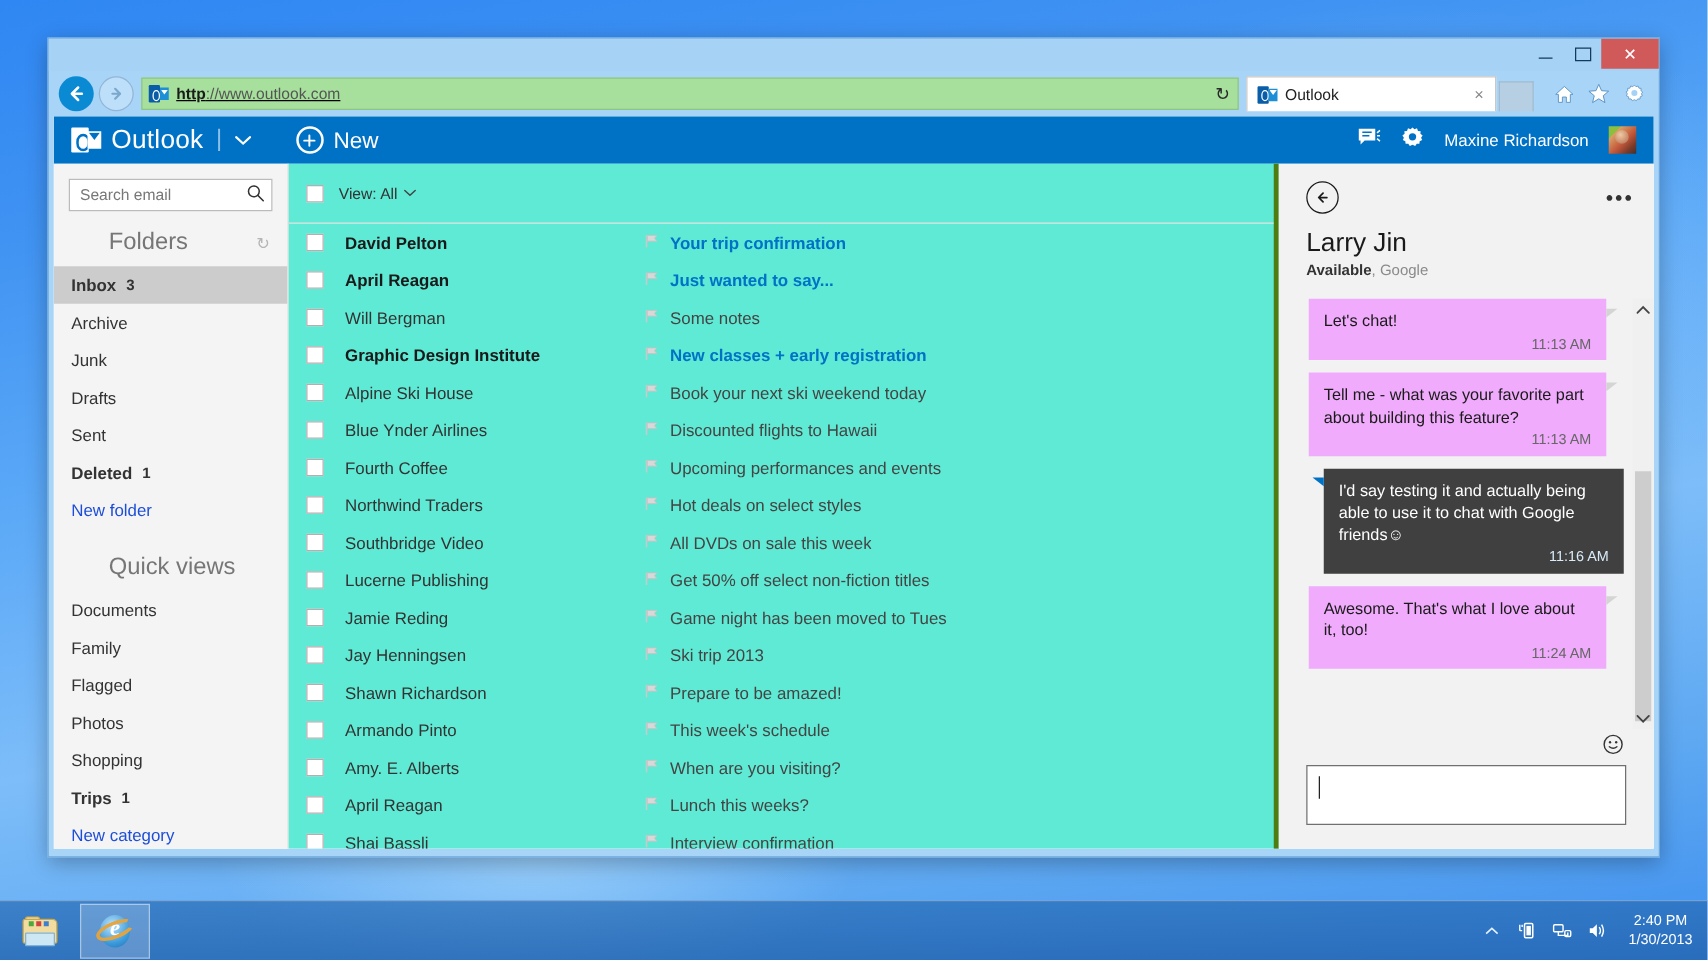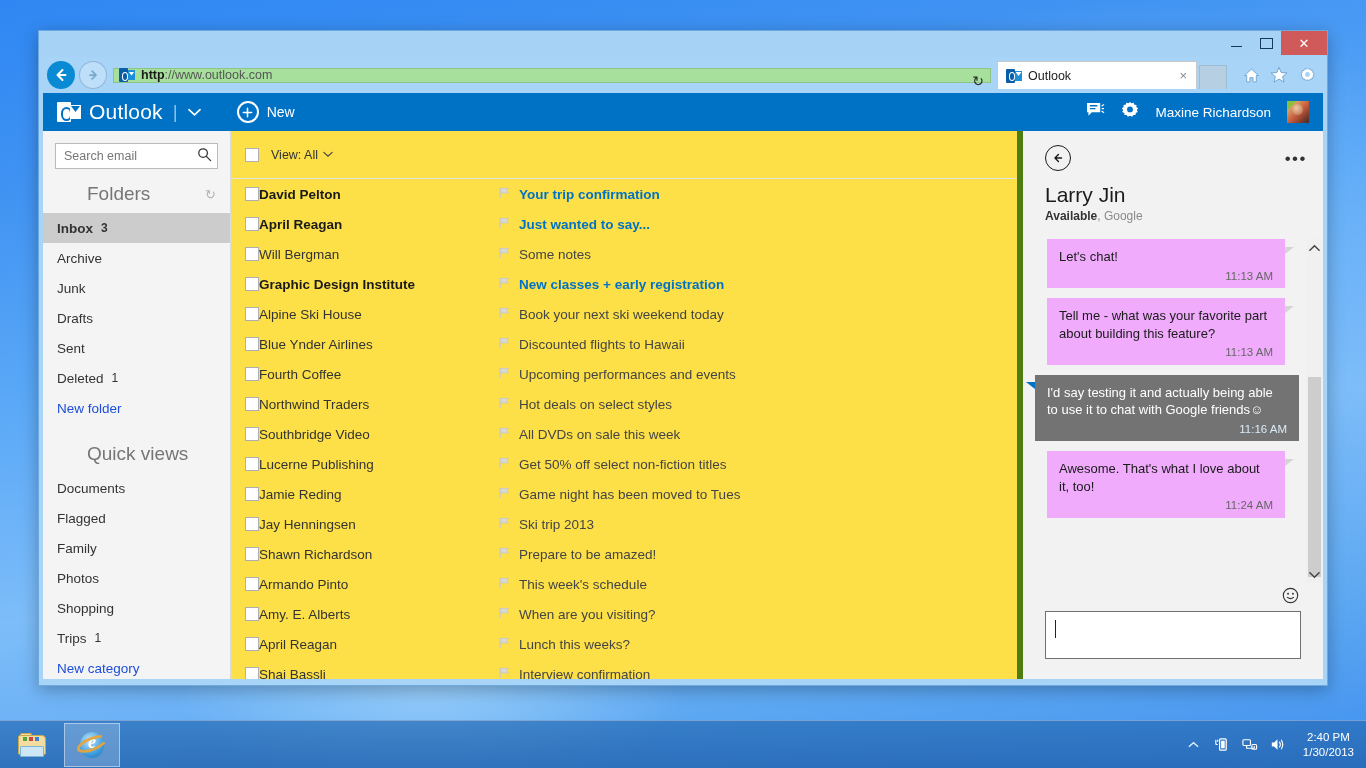--- a/index.html
+++ b/index.html
@@ -52,23 +52,23 @@
   }
   .nav-back, .nav-fwd {
     width: 28px; height: 28px; border-radius: 50%;
     display: flex; align-items: center; justify-content: center; flex: 0 0 auto;
   }
   .nav-back { background: #0b8ad4; color: #fff; margin-right: 4px; }
   .nav-fwd  { background: rgba(255,255,255,.25); color: #6c9cc4; border: 1px solid rgba(110,150,185,.55); }
   .nav-back svg, .nav-fwd svg { display: block; }
 
   .addressbar {
-    flex: 1 1 auto; height: 15px; margin-left: 6px; margin-right: 0;
+    flex: 1 1 auto; height: 26px; margin-left: 6px; margin-right: 0;
     background: #a6e09c; border: 1px solid #8fc487;
-    display: flex; align-items: center; position: relative;
+    display: flex; align-items: center; position: relative; text-decoration: underline;
   }
   .ob-logo {
     width: 16px; height: 14px; margin: 0 6px 0 5px; position: relative; flex: 0 0 auto;
   }
   .ob-logo .o {
     position:absolute; left:0; top:0; width:9px; height:14px; background:#0a5ea8;
     border-radius:1px;
   }
   .ob-logo .o::after{
     content:""; position:absolute; left:2.5px; top:3.5px; width:4px; height:7px;
@@ -117,21 +117,21 @@
   .ol-logo .env2 { position:absolute; left:13px; top:3px; width:11px; height:14px; background:#fff; }
   .ol-logo .env2::after{ content:""; position:absolute; left:1px; top:1px; width:9px; height:6px; background:#0072c6; clip-path: polygon(0 0,100% 0,50% 100%); }
   .ol-name { font-size: 21px; font-weight: 300; letter-spacing: .2px; }
   .ol-divider { margin: 0 10px; color: rgba(255,255,255,.55); font-weight: 300; font-size: 19px; }
   .ol-caret { font-size: 13px; }
   .new-btn { display: flex; align-items: center; margin-left: 36px; }
   .plus-circle {
     width: 22px; height: 22px; border: 2px solid #fff; border-radius: 50%;
     display: flex; align-items: center; justify-content: center; font-size: 15px; line-height: 1; margin-right: 8px;
   }
-  .new-label { font-size: 14px; font-weight: 300; }
+  .new-label { font-size: 18px; font-weight: 300; }
   .hdr-right { margin-left: auto; display: flex; align-items: center; gap: 16px; padding-right: 14px; }
   .hdr-user { font-size: 13.5px; font-weight: 300; }
   .avatar {
     width: 22px; height: 22px;
     background: linear-gradient(135deg,#8dbf3e 0%,#8dbf3e 22%,#d9a066 23%,#c4593b 55%,#7a3a2a 80%,#403030 100%);
     position: relative; overflow: hidden;
   }
   .avatar::after {
     content:""; position:absolute; left:5px; top:3px; width:11px; height:11px; border-radius:50%;
     background: radial-gradient(circle at 40% 35%, #f0c9a4, #b4694a);
@@ -153,31 +153,31 @@
     display: flex; align-items: center; justify-content: space-between;
     font-size: 19px; font-weight: 300; color: #767676; padding: 6px 14px 8px 14px; margin-left: 30px;
   }
   .sec-head.qv { padding-top: 20px; }
   .refresh-small { color: #b5b5b5; font-size: 13px; }
   .nav-item {
     height: 30px; display: flex; align-items: center; padding: 0 14px;
     font-size: 13.5px; color: #333;
   }
   .nav-item.active { background: #ccc; font-weight: bold; }
-  .nav-item.bold { font-weight: normal; }
+  .nav-item.bold { font-weight: bold; }
   .nav-count { margin-left: 8px; font-size: 12px; }
   .nav-item.link { color: #1d4ed8; }
 
   
-  .list-pane { flex: 1 1 auto; background: #fde047; position: relative; overflow: hidden; border-right: 6px solid #4d7c0f; }
+  .list-pane { flex: 1 1 auto; background: #5eead4; position: relative; overflow: hidden; border-right: 4px solid #4d7c0f; }
   .list-toolbar { height: 48px; display: flex; align-items: center; padding: 0 0 0 14px; border-bottom: 1px solid #e3e3e3; }
   .cbx { width: 14px; height: 14px; border: 1px solid #b0b0b0; background: #fff; flex: 0 0 auto; }
   .view-label { font-size: 12.5px; color: #333; margin-left: 12px; display: flex; align-items: center; gap: 5px; }
   .mail-row { height: 30px; display: flex; align-items: center; padding-left: 14px; }
-  .mail-sender { width: 240px; flex: 0 0 240px; font-size: 13.5px; color: #333; margin-left: 0; white-space: nowrap; overflow: hidden; }
+  .mail-sender { width: 240px; flex: 0 0 240px; font-size: 13.5px; color: #333; margin-left: 17px; white-space: nowrap; overflow: hidden; }
   .mail-row.unread .mail-sender { font-weight: bold; color: #1a1a1a; }
   .flag { width: 12px; color: #c9c9c9; font-size: 11px; flex: 0 0 auto; margin-right: 8px; }
   .mail-subject { font-size: 13.5px; color: #444; white-space: nowrap; overflow: hidden; text-align: right; }
   .mail-row.unread .mail-subject { color: #0072c6; font-weight: bold; }
 
   
   .chat-pane { width: 300px; flex: 0 0 300px; background: #f2f2f2; position: relative; }
   .chat-top { display: flex; align-items: center; justify-content: space-between; padding: 14px 16px 0 22px; }
   .back-circle {
     width: 26px; height: 26px; border-radius: 50%; border: 1.6px solid #1a1a1a;
@@ -190,21 +190,21 @@
   .chat-scroll { position: absolute; left: 0; right: 0; top: 108px; bottom: 96px; }
   .bubble {
     position: relative; margin: 0 38px 10px 24px; padding: 9px 12px 4px 12px;
     background: #f0abfc; color: #1a1a1a; font-size: 13px; line-height: 1.35;
   }
   .bubble .time { display: block; text-align: right; font-size: 11.5px; color: #666; margin-top: 3px; }
   .bubble::after {
     content: ""; position: absolute; right: -9px; top: 8px;
     border-top: 7px solid #d4d4d4; border-right: 9px solid transparent;
   }
-  .bubble.me { background: #737373; color: #fff; margin: 0 24px 10px 12px; }
+  .bubble.me { background: #404040; color: #fff; margin: 0 24px 10px 36px; }
   .bubble.me .time { color: #d9ebf8; }
   .bubble.me::after {
     right: auto; left: -9px; top: 7px;
     border-top: 7px solid #0072c6; border-right: none; border-left: 9px solid transparent;
   }
   .emoji { display: inline-block; }
 
   .chat-sb { position: absolute; right: 0; top: 108px; bottom: 96px; width: 17px; background: #f0f0f0; }
   .chat-sb .arrow { height: 17px; display: flex; align-items: center; justify-content: center; color: #555; font-size: 9px; }
   .chat-sb .arrow.dn { position: absolute; bottom: 0; left: 0; right: 0; }
@@ -417,24 +417,24 @@
           </div>
 
         <div class="sec-head qv">
           <span>Quick views</span>
         </div>
         <div id="qv-list">
             <div class="nav-item">
               <span>Documents</span>
             </div>
             <div class="nav-item">
+              <span>Family</span>
+            </div>
+            <div class="nav-item">
               <span>Flagged</span>
-            </div>
-            <div class="nav-item">
-              <span>Family</span>
             </div>
             <div class="nav-item">
               <span>Photos</span>
             </div>
             <div class="nav-item">
               <span>Shopping</span>
             </div>
             <div class="nav-item bold">
               <span>Trips</span>
               <span class="nav-count">1</span>

